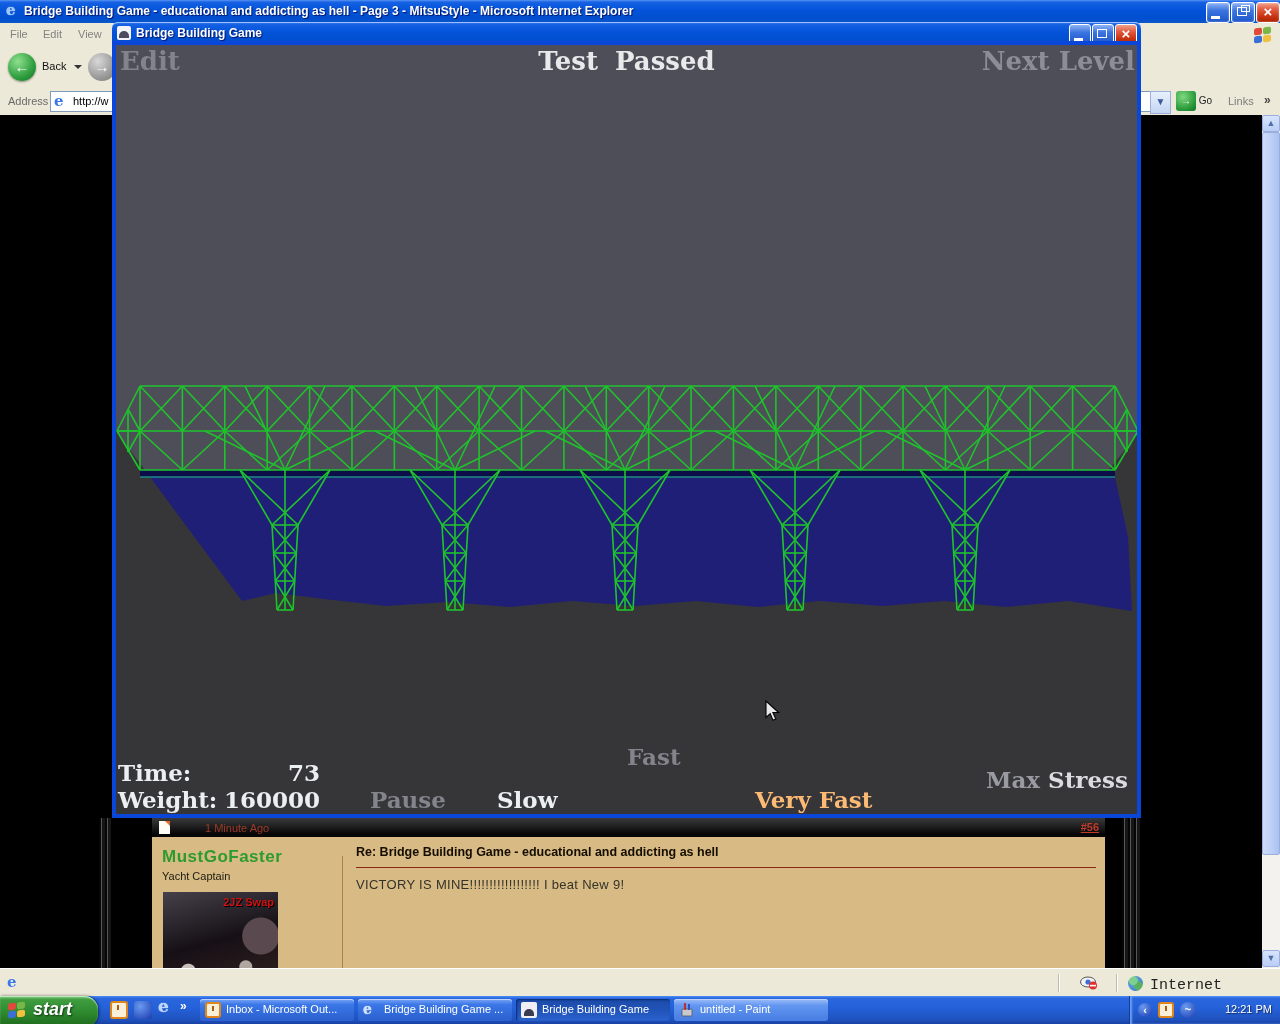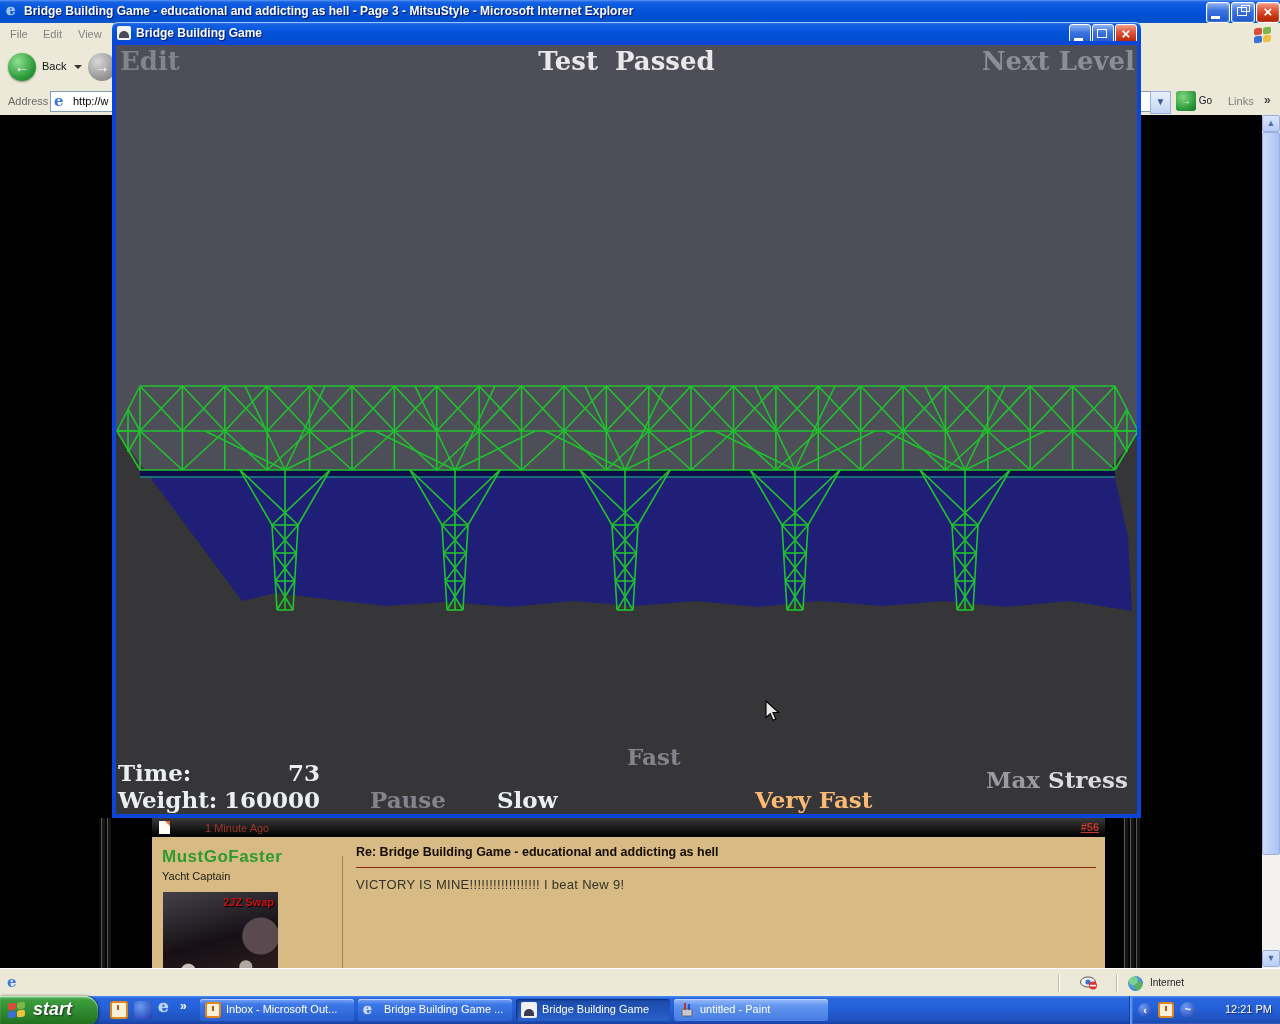--- a/index.html
+++ b/index.html
@@ -82,21 +82,21 @@
   
   #scrollbar{position:absolute;left:1262px;top:0;width:18px;height:853px;background:#f3f2ee;}
   .sb-btn{position:absolute;left:0;width:18px;height:17px;border:1px solid #9caede;border-radius:2px;
     background:linear-gradient(180deg,#d8e4fb,#b9cdf5);color:#4d6fae;text-align:center;font-size:9px;line-height:15px;box-sizing:border-box;}
   #sb-thumb{position:absolute;left:0;top:17px;width:18px;height:723px;border:1px solid #9caede;border-radius:2px;
     background:linear-gradient(90deg,#cfdcfb,#bcd0f7 50%,#aac2f2);box-sizing:border-box;}
 
   
   #ie-statusbar{left:0;top:968px;width:1280px;height:28px;background:#ece9d8;border-top:1px solid #fff;}
   .status-sep{position:absolute;top:5px;width:1px;height:18px;background:#c0bcac;border-right:1px solid #fff;}
-  #status-zone{position:absolute;left:1150px;top:8px;font-size:10px;color:#222;}
+  #status-zone{position:absolute;left:1150px;top:8px;font-size:15px;color:#222;font-family:Liberation Mono, monospace;}
   .globe{position:absolute;width:15px;height:15px;border-radius:50%;
     background:radial-gradient(circle at 35% 30%,#7fd090 0 4px,transparent 5px),
                radial-gradient(circle at 70% 65%,#5ab060 0 4px,transparent 5px),
                radial-gradient(circle at 40% 40%,#6fb4e8,#2a6fc0);}
   .eye-icon{position:absolute;width:18px;height:14px;}
 
   
   #game-win{left:112px;top:22px;width:1029px;height:796px;z-index:5;}
   #game-titlebar{position:absolute;left:0;top:0;width:1029px;height:23px;border-radius:6px 6px 0 0;
     background:linear-gradient(180deg,#5a96f2 0%,#2a70ea 6%,#125fe2 12%,#0453d9 45%,#014fd0 80%,#0b58c8 100%);

